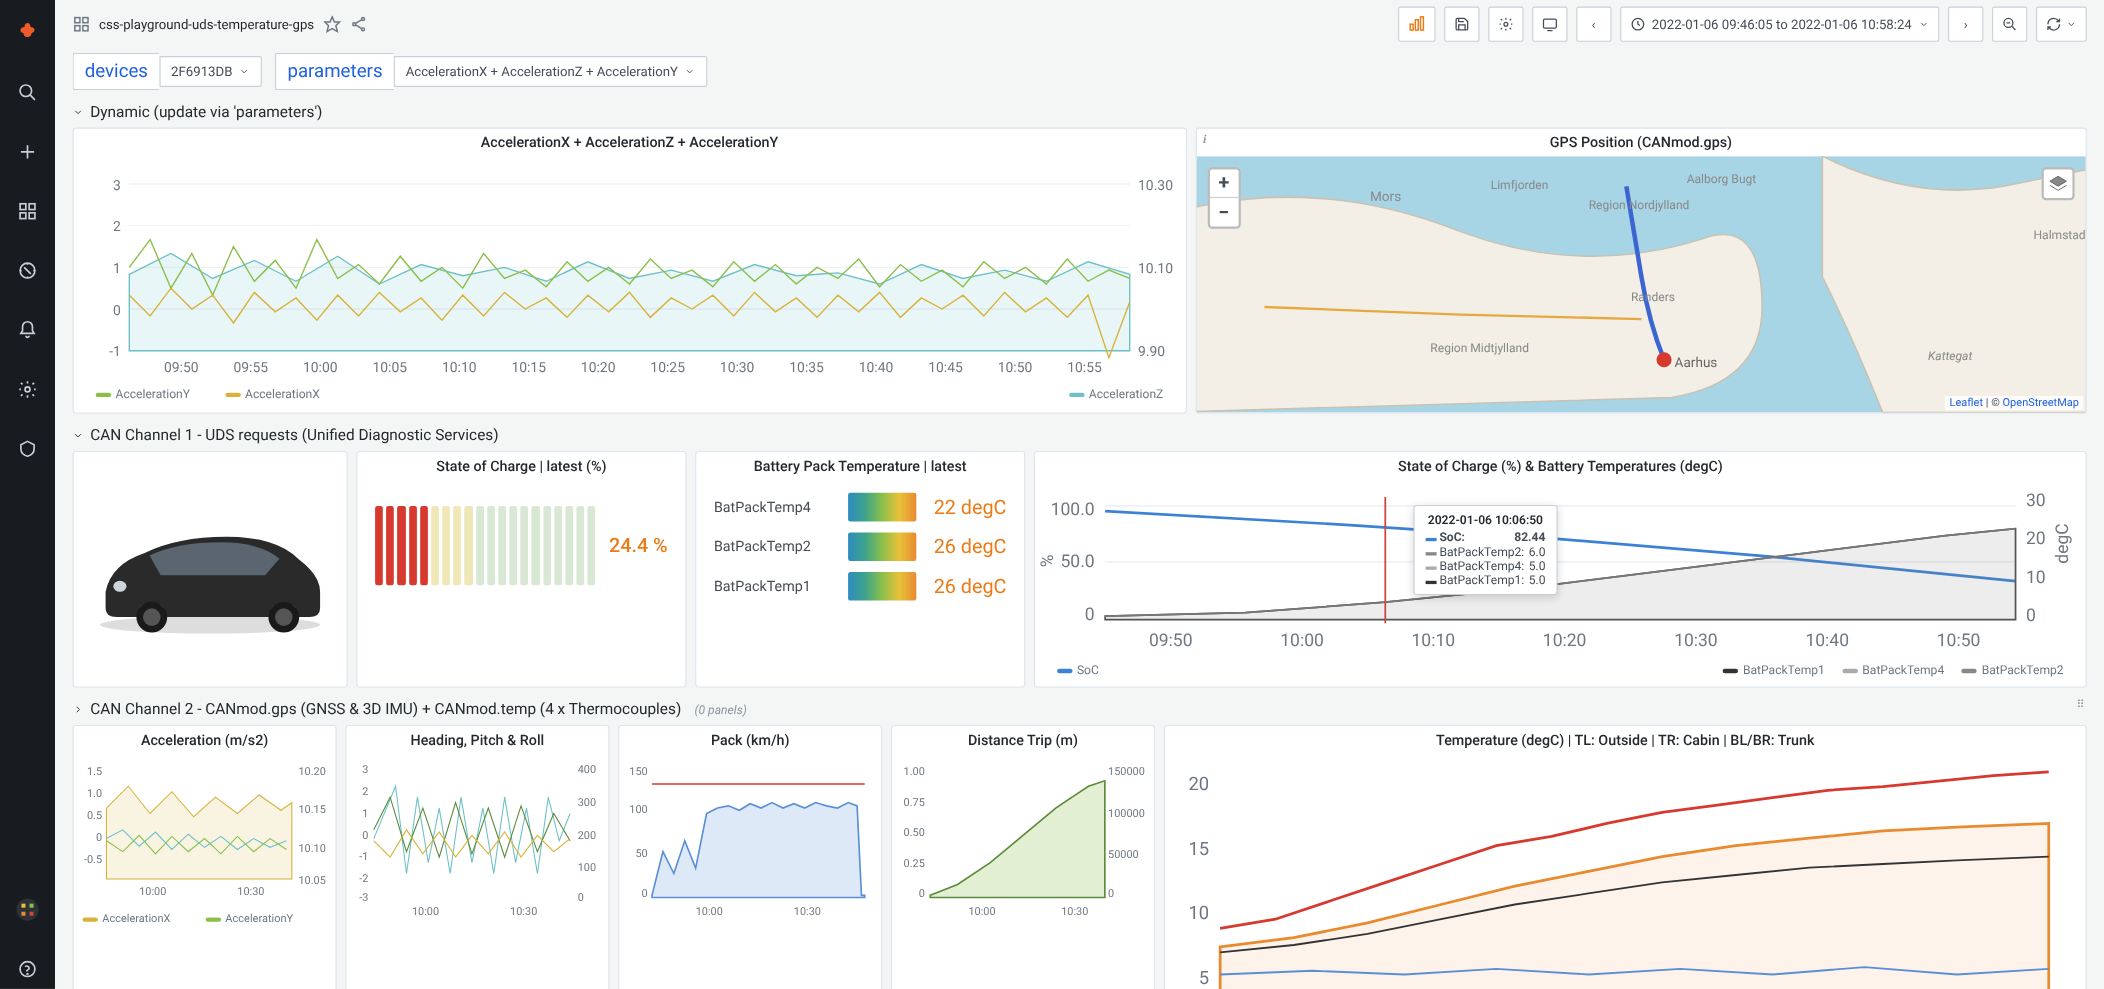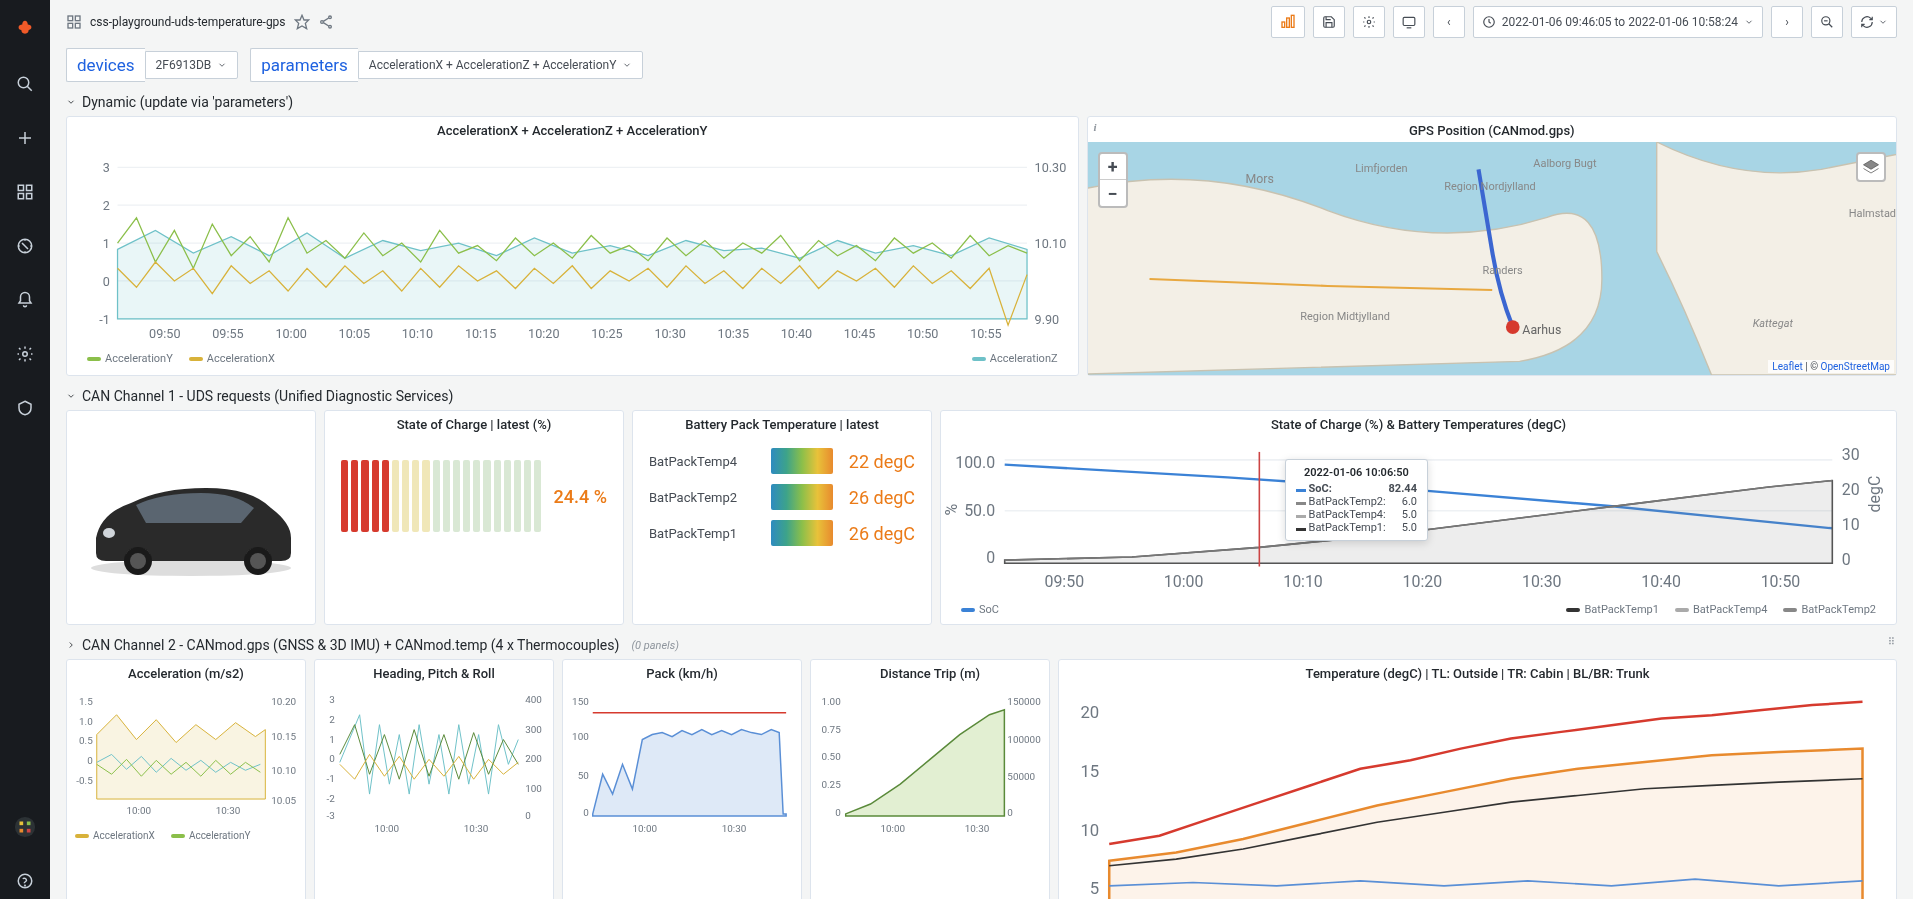--- a/index.html
+++ b/index.html
@@ -18,21 +18,21 @@
 .var-bar { display: flex; align-items: center; gap: 0; padding: 4px 16px 12px 16px; }
 .var-label { border: 1px solid #c7d0d9; border-right: none; background: #fff; color: #1f62e0; font-size: 17px; padding: 6px 10px; border-radius: 2px 0 0 2px; }
 .var-value { border: 1px solid #c7d0d9; background: #fff; font-size: 12px; padding: 6px 10px; border-radius: 0 2px 2px 0; margin-right: 12px; display: flex; align-items: center; gap: 6px; }
 .content { padding: 0 16px 16px 16px; }
 .row-header { display: flex; align-items: center; gap: 6px; font-size: 14px; font-weight: 400; color: #24292e; margin-bottom: 6px; cursor: pointer; }
 .chev { width: 10px; height: 10px; display: inline-block; }
 .panel-row { display: flex; gap: 8px; margin-bottom: 12px; }
 .panel { background: #fff; border: 1px solid #dde4ed; border-radius: 3px; position: relative; }
 .panel-title { text-align: center; font-size: 13px; font-weight: 500; color: #24292e; padding: 6px 0 4px 0; }
 .chart-body { position: relative; width: 100%; }
-.legend { display: flex; gap: 16px; flex-wrap: wrap; padding: 4px 20px 8px 20px; font-size: 11px; color: #6e7781; text-align: center; }
+.legend { display: flex; gap: 32px; flex-wrap: wrap; padding: 4px 20px 8px 20px; font-size: 11px; color: #6e7781; text-align: center; }
 .legend-item { display: flex; align-items: center; gap: 4px; }
 .legend-swatch { width: 14px; height: 4px; border-radius: 2px; }
 .axis-tick { font-size: 10px; fill: #6e7781; }
 .grid-line { stroke: #eef1f4; stroke-width: 1; }
 .map-wrap { position: relative; flex: 1; }
 .zoom-ctrl { position: absolute; top: 10px; left: 10px; background: #fff; border: 2px solid #bbb; border-radius: 4px; overflow: hidden; z-index: 2; }
 .zoom-btn { width: 26px; height: 26px; display: flex; align-items: center; justify-content: center; font-size: 18px; font-weight: bold; cursor: pointer; border-bottom: 1px solid #ccc; }
 .layers-ctrl { position: absolute; top: 10px; right: 10px; background: #fff; border: 2px solid #bbb; border-radius: 4px; width: 30px; height: 30px; display: flex; align-items: center; justify-content: center; z-index: 2; }
 .map-attrib { position: absolute; bottom: 2px; right: 2px; background: rgba(255,255,255,0.8); font-size: 10px; padding: 1px 4px; z-index: 2; }
 .map-attrib a { color: #1f62e0; text-decoration: none; }
@@ -40,21 +40,21 @@
 .soc-bars { display: flex; gap: 3px; flex: 1; height: 100%; }
 .soc-bar { flex: 1; border-radius: 2px; }
 .soc-value { font-size: 18px; font-weight: 500; color: #eb7b18; }
 .batt-rows { display: flex; flex-direction: column; gap: 10px; padding: 12px 16px 16px 16px; }
 .batt-row { display: flex; align-items: center; gap: 12px; font-size: 13px; }
 .batt-label { width: 110px; color: #464c54; }
 .batt-grad { flex: 1; height: 26px; border-radius: 2px; background: linear-gradient(to right, #2e8bc0, #3da38a, #8bbf4a, #e8c23a, #e88a2e); }
 .batt-val { width: 70px; text-align: right; color: #eb7b18; font-size: 18px; }
 .tooltip-box { position: absolute; background: #fff; border: 1px solid #c7d0d9; border-radius: 3px; box-shadow: 0 2px 8px rgba(0,0,0,0.15); padding: 6px 10px; font-size: 11px; z-index: 10; }
 .tooltip-time { font-weight: 600; color: #24292e; margin-bottom: 3px; text-align: center; }
-.tooltip-row { display: flex; gap: 16px; align-items: center; justify-content: space-between; }
+.tooltip-row { display: flex; gap: 4px; align-items: center; justify-content: space-between; }
 .tt-sw { width: 10px; height: 3px; display: inline-block; }
 .panel-info-icon { position: absolute; top: 4px; left: 6px; color: #8e959d; font-size: 11px; font-style: italic; font-family: serif; font-weight: bold; }
 .car-img { width: 230px; height: 150px; position: relative; }
 .small-grid { display: flex; gap: 8px; }
 .handle { position: absolute; right: 2px; top: 2px; color: #8e959d; cursor: grab; font-size: 10px; line-height: 5px; }
 </style>
 </head>
 <body>
 
 <div class="sidebar">

